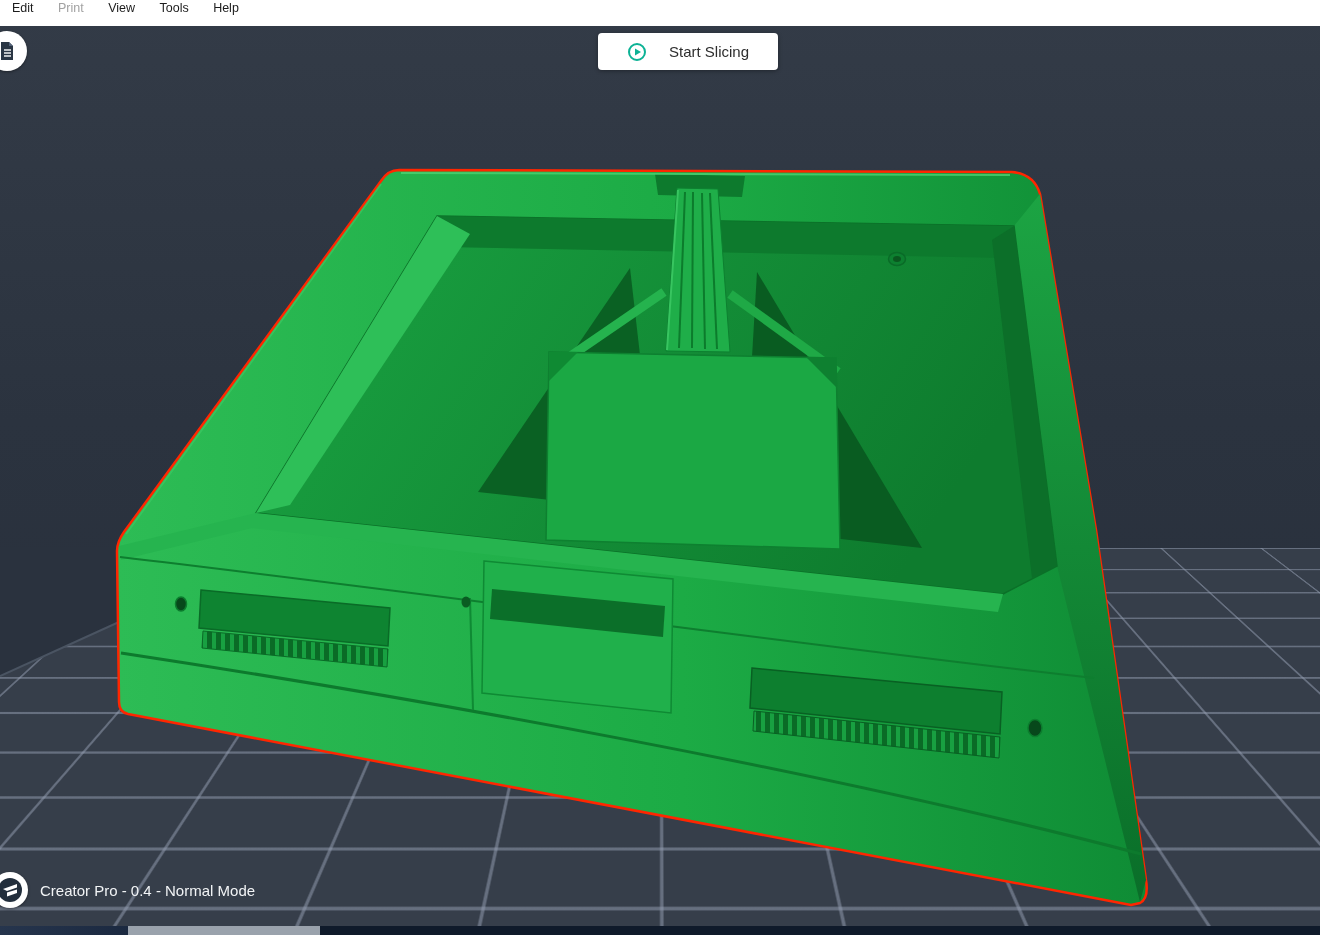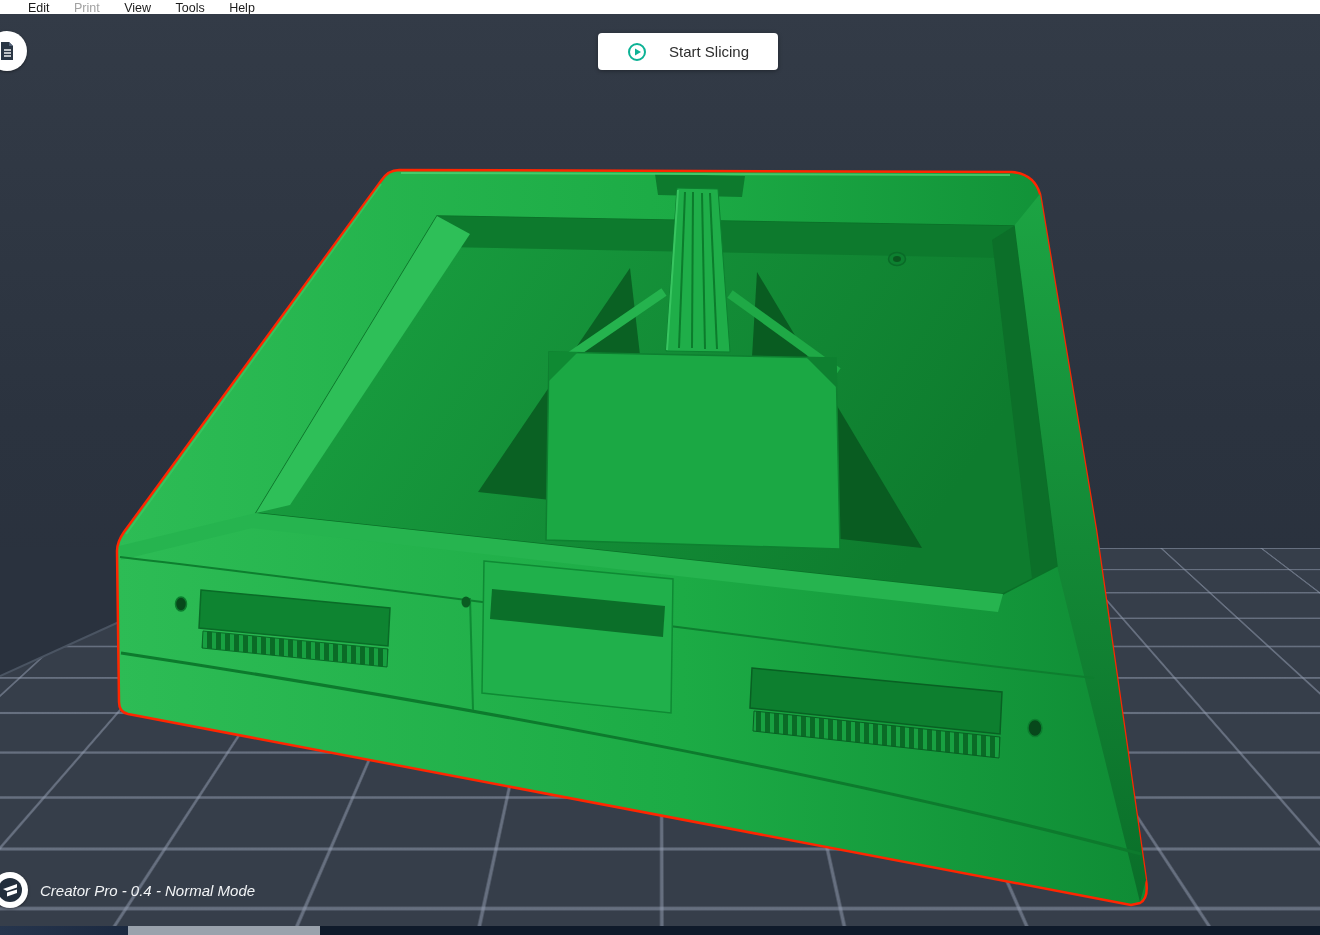--- a/index.html
+++ b/index.html
@@ -1,21 +1,21 @@
 <!DOCTYPE html>
 <html><head>
 <meta charset="utf-8">
 <style>
   html,body{margin:0;padding:0;width:1320px;height:935px;overflow:hidden;
     font-family:"Liberation Sans",sans-serif;background:#000;}
   .app{position:relative;width:1320px;height:935px;overflow:hidden;}
 
   
-  .menubar{position:absolute;top:0;left:0;right:0;height:14px;background:#ffffff;
-    overflow:hidden;z-index:30;padding-left:28px;white-space:nowrap;}
+  .menubar{position:absolute;top:0;left:0;right:0;height:26px;background:#ffffff;
+    overflow:hidden;z-index:30;padding-left:12px;white-space:nowrap;}
   .menu-item{display:inline-block;font-size:12.5px;color:#1c1c1c;
     transform:translateY(-2px);margin-right:20px;cursor:default;}
   .menu-item.disabled{color:#a2a2a2;}
 
   
   .viewport{position:absolute;top:10px;left:0;right:0;bottom:9px;overflow:hidden;
     background:linear-gradient(180deg,#333b47 0%,#2b333f 45%,#272e3a 100%);}
   .bed{position:absolute;top:538px;left:50%;width:4200px;height:2400px;margin-left:-2100px;
     transform-origin:50% 0;transform:perspective(680px) rotateX(56deg);
     background-color:#363e4a;
@@ -29,21 +29,21 @@
     background:#fff;border:none;border-radius:4px;display:flex;align-items:center;
     justify-content:center;gap:22px;box-shadow:0 1px 4px rgba(0,0,0,.35);
     font-family:"Liberation Sans",sans-serif;font-size:15px;color:#2e2e2e;cursor:pointer;}
   .load-btn{position:absolute;left:-13px;top:21px;width:40px;height:40px;border-radius:50%;
     background:#fff;box-shadow:0 1px 3px rgba(0,0,0,.4);display:flex;align-items:center;
     justify-content:center;z-index:10;cursor:pointer;}
   .statusbar{position:absolute;left:-8px;bottom:18px;display:flex;align-items:center;
     gap:12px;z-index:10;}
   .logo-circle{width:36px;height:36px;border-radius:50%;background:#fff;
     box-shadow:0 1px 3px rgba(0,0,0,.4);display:flex;align-items:center;justify-content:center;}
-  .status-text{color:#f2f4f6;font-size:15px;font-style:italic;}
+  .status-text{color:#f2f4f6;font-size:15px;}
 
   
   .bottom-strip{position:absolute;left:0;right:0;bottom:0;height:9px;background:#0f1a2a;
     display:flex;z-index:30;}
   .seg1{width:128px;background:linear-gradient(90deg,#26354d,#1b2940);}
   .seg2{width:192px;background:#9aa2ac;}
 </style>
 </head>
 <body>
 

